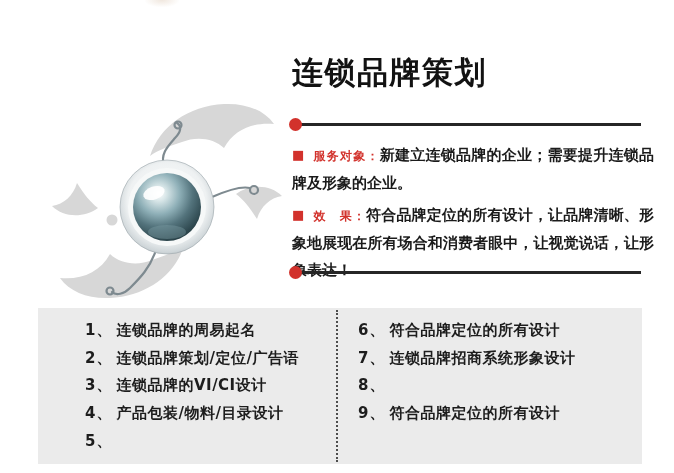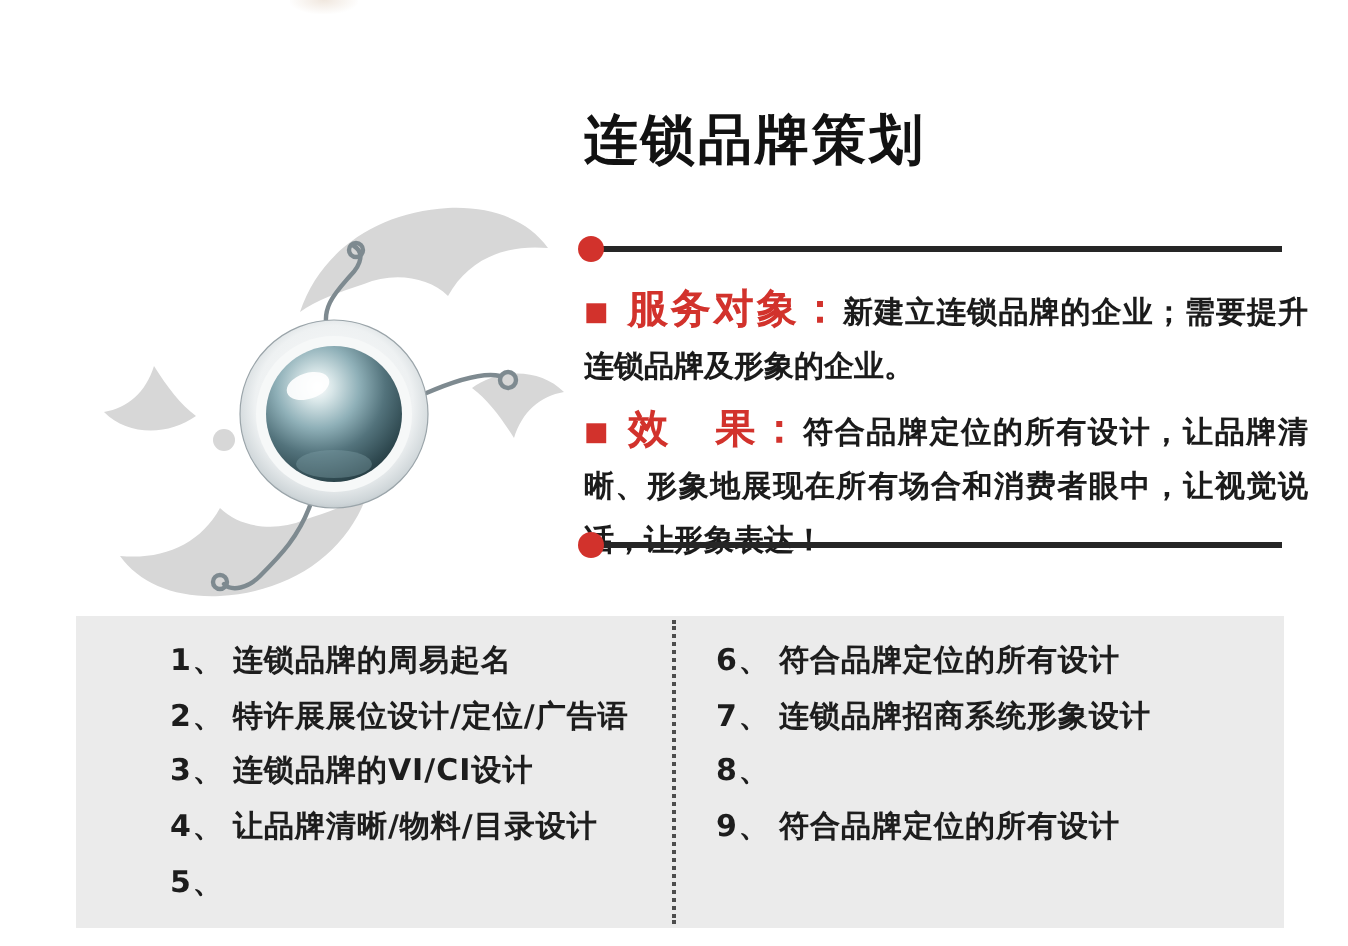--- a/index.html
+++ b/index.html
@@ -15,21 +15,21 @@
     position:absolute;left:145px;top:0;width:34px;height:7px;
     background:radial-gradient(ellipse at 50% 0%, #f0e7de 0%, rgba(240,231,222,0) 75%);
   }
 
   
   .eye{position:absolute;left:28px;top:98px;width:264px;height:206px;}
 
   
   .title{
     position:absolute;left:292px;top:52px;margin:0;
-    font-size:27px;font-weight:bold;color:#121212;letter-spacing:1.5px;white-space:nowrap;
+    font-size:31px;font-weight:bold;color:#121212;letter-spacing:1.5px;white-space:nowrap;
   }
 
   
   .divider{position:absolute;left:289px;width:352px;height:13px;display:flex;align-items:center;}
   .divider .dot{
     flex:0 0 auto;width:13px;height:13px;border-radius:50%;
     background:var(--color-accent,#d2322c);margin-right:-3px;z-index:1;
   }
   .divider .rule{flex:1 1 auto;height:2.5px;background:var(--color-rule,#262626);}
   .d1{top:118px;}
@@ -37,21 +37,21 @@
 
   
   .para{
     position:absolute;left:292px;width:362px;margin:0;
     font-size:15px;font-weight:bold;line-height:27px;color:#1b1b1b;
     text-align:justify;
   }
   .p1{top:141px;}
   .p2{top:201px;}
   .bullet{color:var(--color-accent,#d2322c);font-size:13px;margin-right:9px;vertical-align:1px;}
-  .plabel{color:var(--color-accent,#d2322c);font-size:20px;letter-spacing:1px;}
+  .plabel{color:var(--color-accent,#d2322c);font-size:12px;letter-spacing:1px;}
   .ptext{color:#1b1b1b;}
 
   
   .panel{
     position:absolute;left:38px;top:308px;width:604px;height:156px;
     background:var(--color-panel,#ebebeb);
   }
   .svc-list{
     position:absolute;top:9px;margin:0;padding:0;list-style:none;
     font-size:15px;font-weight:bold;color:#1d1d1d;white-space:nowrap;
@@ -134,29 +134,29 @@
   </div>
 
   <div class="panel">
     <ul class="svc-list svc-left">
       <li>
           <span class="num">1、</span>
           <span class="lbl">连锁品牌的周易起名</span>
         </li>
       <li>
           <span class="num">2、</span>
-          <span class="lbl">特许展展位设计/定位/广告语</span>
+          <span class="lbl">连锁品牌策划/定位/广告语</span>
         </li>
       <li>
           <span class="num">3、</span>
           <span class="lbl">连锁品牌的VI/CI设计</span>
         </li>
       <li>
           <span class="num">4、</span>
-          <span class="lbl">让品牌清晰/物料/目录设计</span>
+          <span class="lbl">产品包装/物料/目录设计</span>
         </li>
       <li>
           <span class="num">5、</span>
         </li>
     </ul>
 
     <div class="dotted-divider"></div>
 
     <ul class="svc-list svc-right">
       <li>

